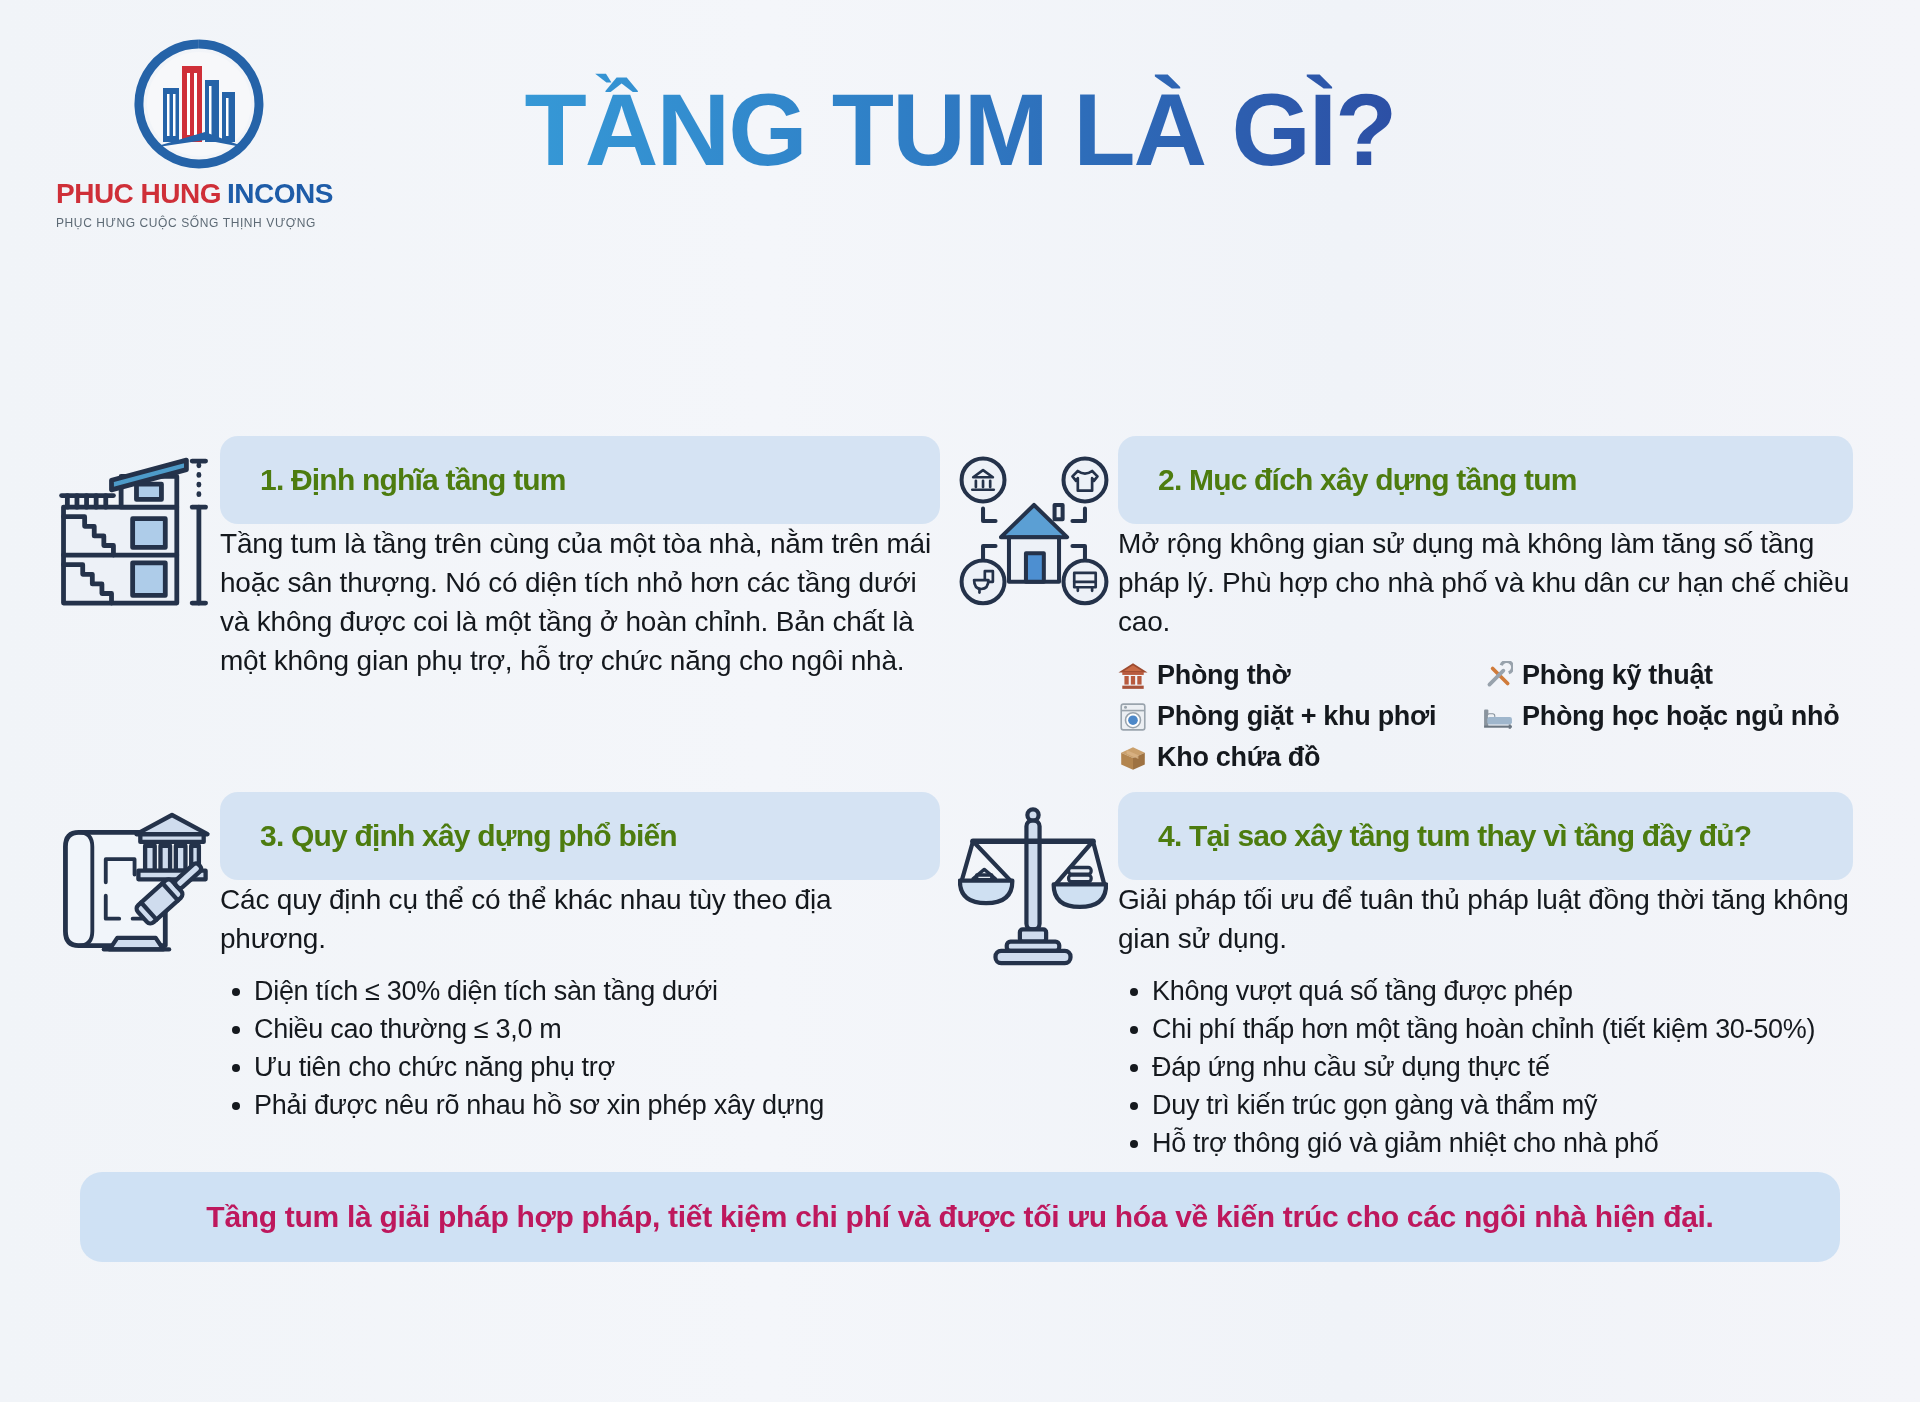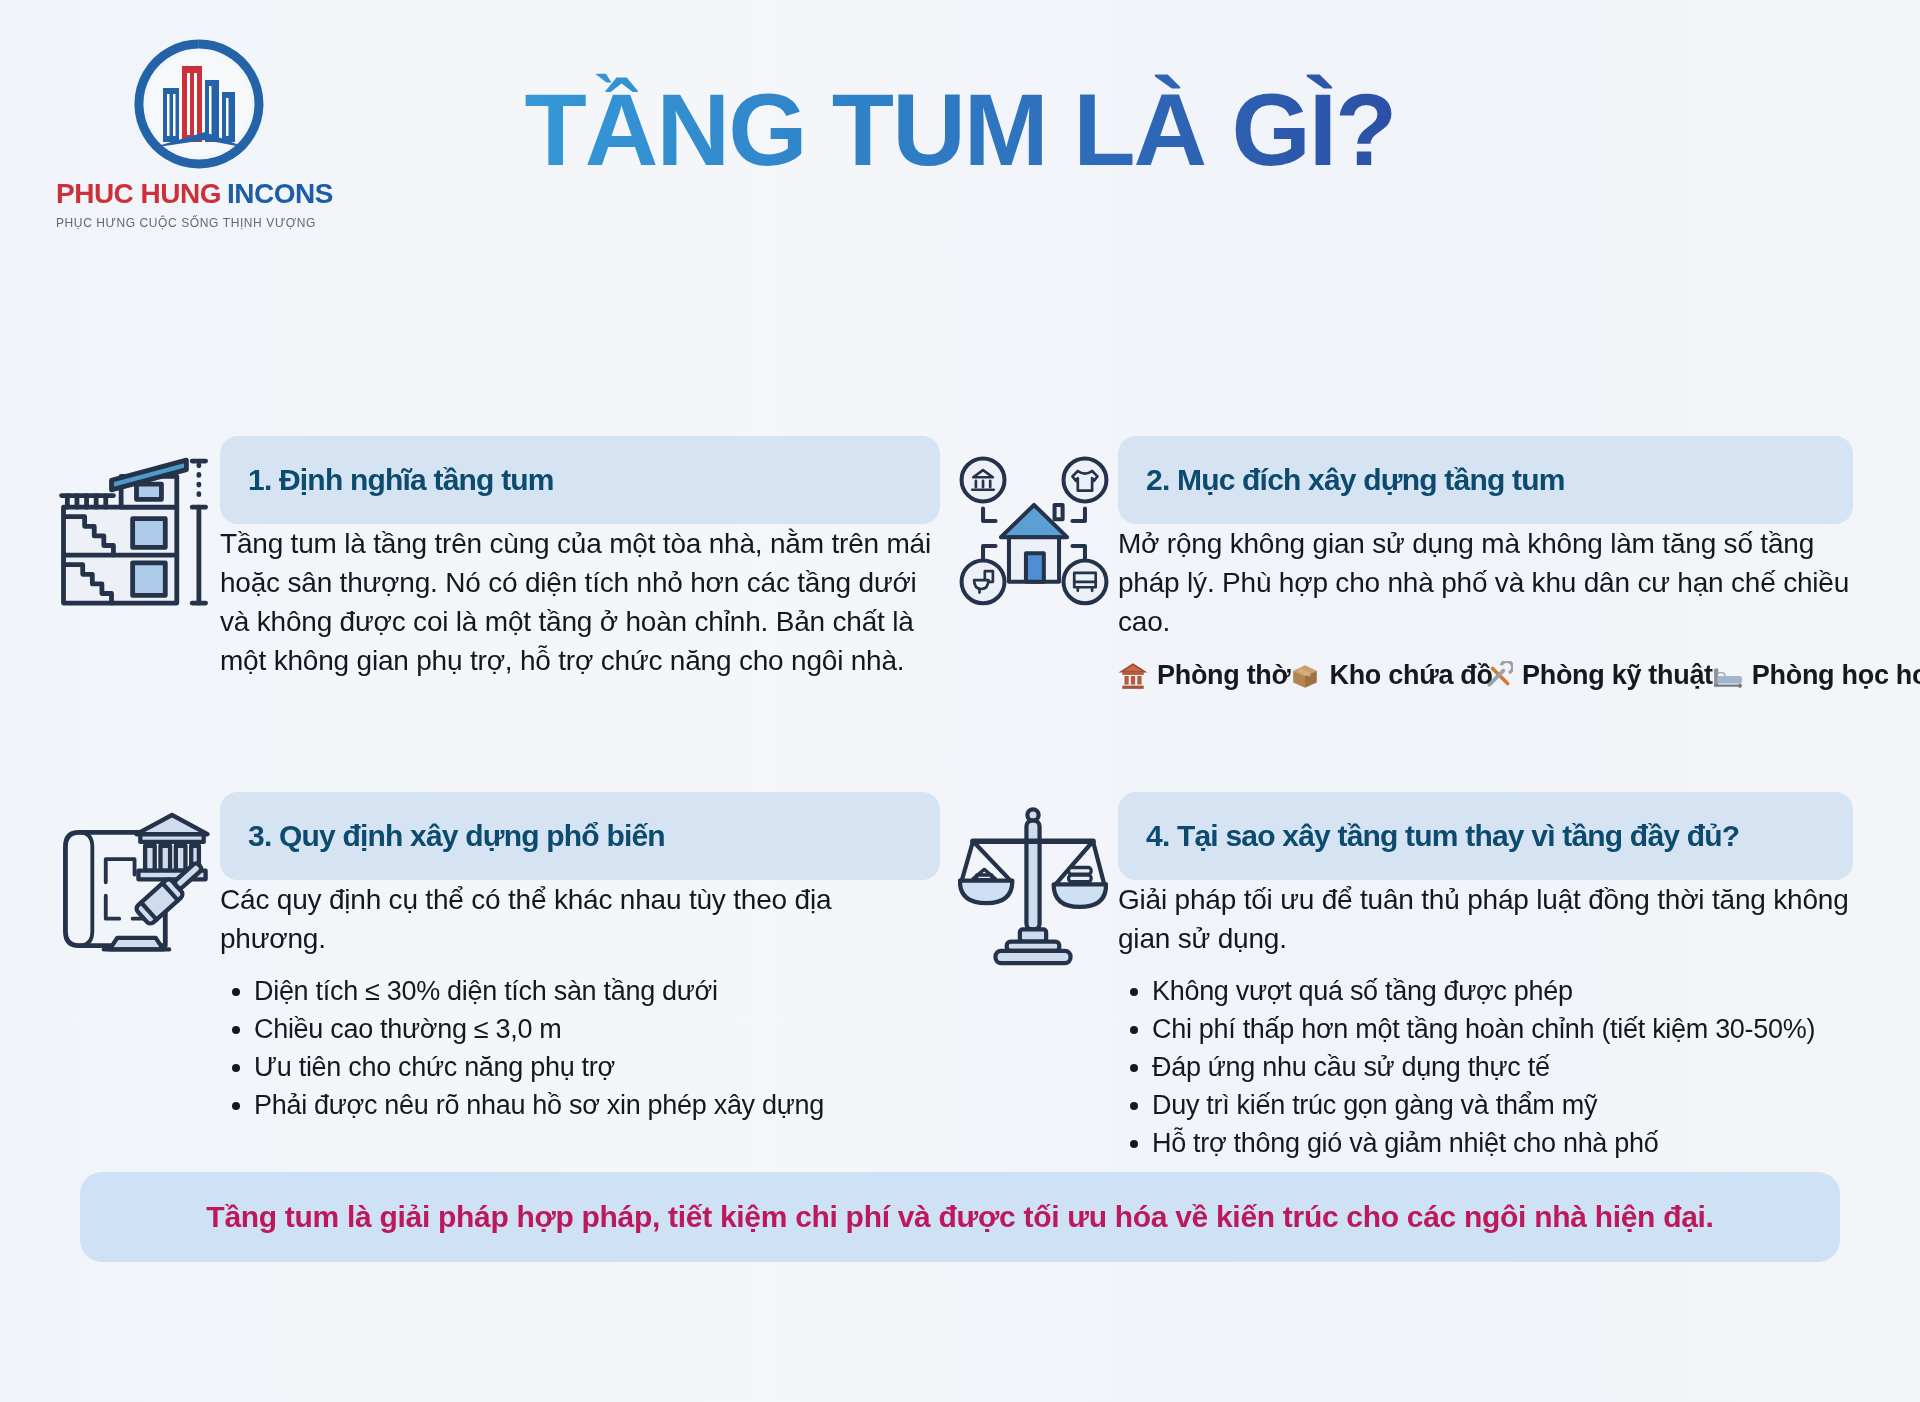--- a/index.html
+++ b/index.html
@@ -34,41 +34,41 @@
   .sec-2{left:958px;top:436px;width:905px;}
   .sec-3{left:52px;top:792px;width:900px;}
   .sec-4{left:958px;top:792px;width:905px;}
   .sec-icon{flex:none;width:168px;padding-top:8px;}
   .sec-2 .sec-icon,.sec-4 .sec-icon{width:160px;}
   .sec-content{flex:none;width:720px;}
   .sec-2 .sec-content,.sec-4 .sec-content{width:735px;}
 
   .pill{
     background:#d5e3f3;border-radius:18px;
-    padding:22px 28px;line-height:44px;
+    padding:22px 40px;line-height:44px;
     font-size:30px;font-weight:800;letter-spacing:-0.8px;
-    color:#0c4a6e;white-space:nowrap;
+    color:#4d7c0f;white-space:nowrap;
   }
   .sec-body{
     font-size:28px;line-height:39px;
     letter-spacing:-0.2px;color:#14181d;font-weight:500;
   }
   .sec-4 .sec-body{width:762px;}
 
   ul.bullets{list-style:none;margin:14px 0 0 0;padding:0;}
   ul.bullets li{
     font-size:27px;line-height:38px;letter-spacing:-0.3px;
     padding-left:34px;position:relative;white-space:nowrap;font-weight:500;
   }
   ul.bullets li::before{
     content:"";position:absolute;left:12px;top:16px;width:8px;height:8px;border-radius:50%;background:#15191e;
   }
 
   .uses{display:flex;margin-top:14px;}
-  .uses-col{display:flex;flex-direction:row;}
+  .uses-col{display:flex;flex-direction:column;}
   .uses-col.c1{width:365px;}
   .use-item{display:flex;align-items:center;height:41px;white-space:nowrap;}
   .use-item .mini{flex:none;width:30px;height:30px;margin-right:9px;}
   .use-label{font-size:27px;font-weight:600;letter-spacing:-0.3px;}
 
   
   .banner{
     position:absolute;left:80px;top:1172px;width:1760px;height:90px;
     background:#cfe1f4;border-radius:22px;
     display:flex;align-items:center;justify-content:center;
@@ -200,20 +200,30 @@
           <div class="use-item">
             <svg class="mini" viewBox="0 0 28 28">
               <polygon points="3,10 14,3 25,10" fill="#c96a45" stroke="#9c4a2f" stroke-width="1.5"></polygon>
               <rect x="4" y="10" width="20" height="3" fill="#b85a3e"></rect>
               <rect x="6" y="14" width="4" height="8" fill="#b85a3e"></rect>
                 <rect x="12" y="14" width="4" height="8" fill="#b85a3e"></rect>
                 <rect x="18" y="14" width="4" height="8" fill="#b85a3e"></rect>
               <rect x="4" y="23" width="20" height="3" fill="#a8523a"></rect>
             </svg>
             <span class="use-label">Phòng thờ</span>
+          </div>
+          <div class="use-item">
+            <svg class="mini" viewBox="0 0 28 28">
+              <rect x="3" y="2" width="22" height="24" rx="2" fill="#eceff3" stroke="#9aa4ad" stroke-width="1.5"></rect>
+              <line x1="3" y1="8" x2="25" y2="8" stroke="#9aa4ad" stroke-width="1.5"></line>
+              <circle cx="7" cy="5" r="1.4" fill="#9aa4ad"></circle>
+              <circle cx="14" cy="17" r="7" fill="#ffffff" stroke="#9aa4ad" stroke-width="1.5"></circle>
+              <circle cx="14" cy="17" r="4.5" fill="#4d88c8"></circle>
+            </svg>
+            <span class="use-label">Phòng giặt + khu phơi</span>
           </div>
           <div class="use-item">
             <svg class="mini" viewBox="0 0 28 28">
               <polygon points="3,9 14,4 25,9 14,14" fill="#caa06c"></polygon>
               <polygon points="3,9 14,14 14,25 3,20" fill="#b3854f"></polygon>
               <polygon points="25,9 14,14 14,25 25,20" fill="#9e7242"></polygon>
               <polygon points="8,6.5 19,11.5 19,15 8,10" fill="#d9b487" opacity="0.8"></polygon>
             </svg>
             <span class="use-label">Kho chứa đồ</span>
           </div>

